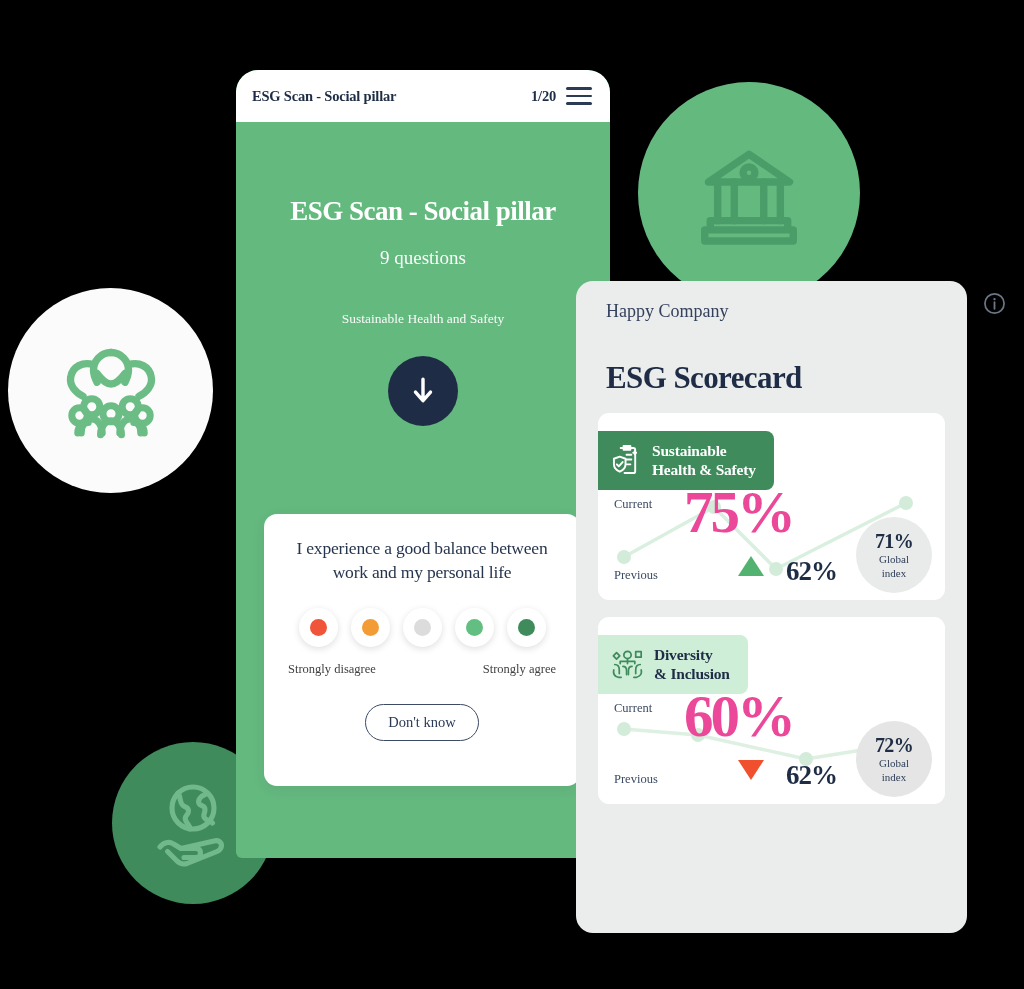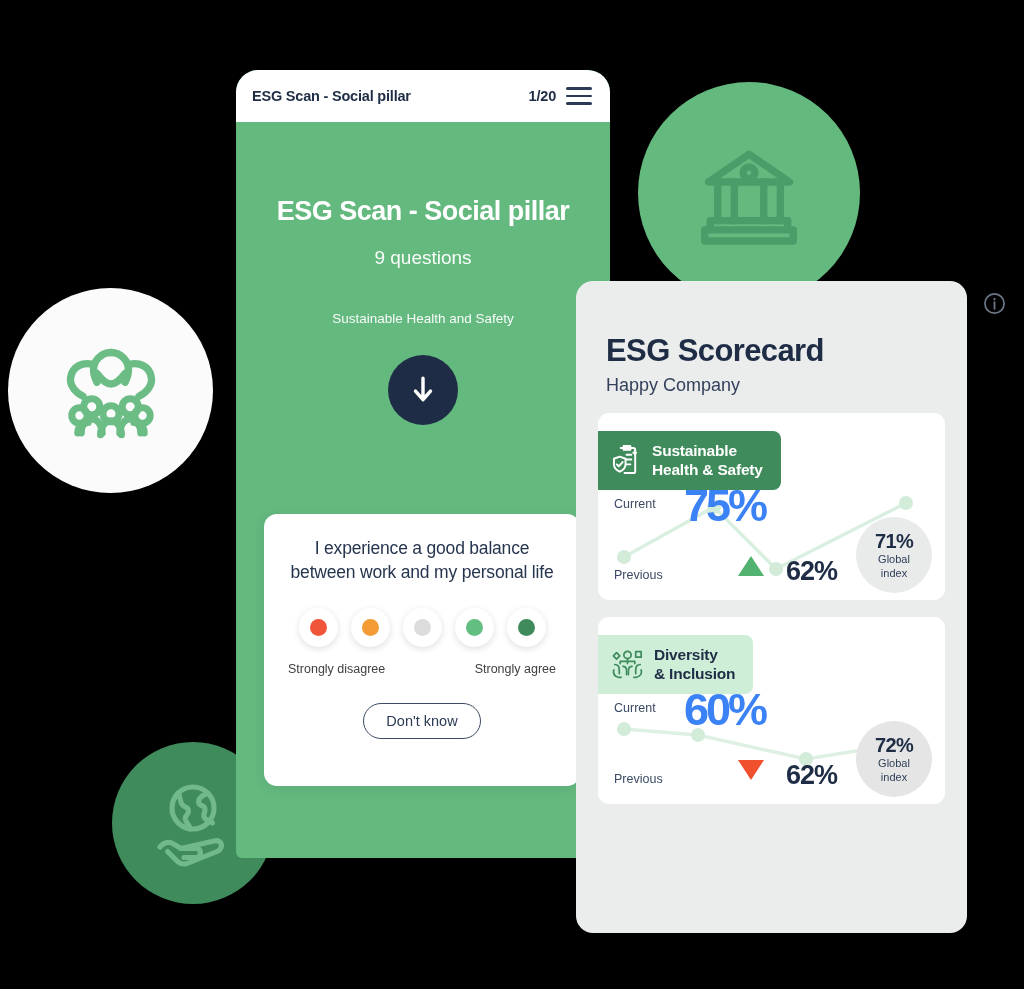--- a/index.html
+++ b/index.html
@@ -2,21 +2,21 @@
 <html><head>
 <meta charset="utf-8">
 <style>
   * { box-sizing: border-box; margin: 0; padding: 0; }
   html, body {
     width: 1024px; height: 989px;
     background: #000000;
     font-family: "Liberation Sans", sans-serif;
     overflow: hidden;
   }
-  .stage { position: relative; width: 1024px; height: 989px; }
+  .stage { position: relative; width: 1024px; height: 989px; font-family: Liberation Serif, serif; }
 
   
   .deco-circle { position: absolute; border-radius: 50%; display: flex;
                  align-items: center; justify-content: center; }
   #deco-social   { left: 8px;  top: 288px; width: 205px; height: 205px; background: #fafbfa; }
   #deco-gov      { left: 638px; top: 82px; width: 222px; height: 222px; background: #64b97f; }
   #deco-env      { left: 112px; top: 742px; width: 162px; height: 162px; background: #3f8b5b; }
 
   
   #phone {
@@ -81,22 +81,22 @@
                   border-radius: 0 8px 8px 0; }
   .badge-green { background: #3f8b5b; }
   .badge-pale  { background: #cfeed8; }
   .metric-badge-text { font-size: 15.5px; font-weight: 700; line-height: 1.2; letter-spacing: -0.2px; }
   .badge-green .metric-badge-text { color: #ffffff; }
   .badge-pale  .metric-badge-text { color: #1e2d45; }
 
   .label-current  { position: absolute; left: 16px; top: 84px; font-size: 12.5px; color: #3b4a63; }
   .label-previous { position: absolute; left: 16px; top: 155px; font-size: 12.5px; color: #3b4a63; }
   .spark { position: absolute; left: 8px; top: 70px; width: 330px; height: 100px; }
-  .metric-value { position: absolute; left: 86px; top: 70px; font-size: 45px;
-                  font-weight: 700; color: #3b82f6; letter-spacing: -3px; line-height: 1; }
+  .metric-value { position: absolute; left: 86px; top: 70px; font-size: 59px;
+                  font-weight: 700; color: #ec4899; letter-spacing: -3px; line-height: 1; }
   .metric-prev { position: absolute; left: 140px; top: 143px; display: flex;
                  gap: 22px; }
   .tri { width: 0; height: 0; }
   .tri-up   { border-left: 13px solid transparent; border-right: 13px solid transparent;
               border-bottom: 20px solid #52b26f; }
   .tri-down { border-left: 13px solid transparent; border-right: 13px solid transparent;
               border-top: 20px solid #f1502f; }
   .prev-val { font-size: 27px; font-weight: 700; color: #1e2d45; letter-spacing: -1px; }
   .global-circle { position: absolute; right: 13px; top: 104px; width: 76px; height: 76px;
                    border-radius: 50%; display: flex; flex-direction: column;
@@ -200,22 +200,22 @@
       </button>
     </div>
     <div id="likert-labels">
       <span class="likert-label">Strongly disagree</span>
       <span class="likert-label">Strongly agree</span>
     </div>
     <button id="dont-know">Don't know</button>
   </div>
 
   <div id="scorecard">
+    <div id="sc-company">Happy Company</div>
     <div id="sc-title">ESG Scorecard</div>
-    <div id="sc-company">Happy Company</div>
 
     <div class="metric-card">
       <div class="metric-badge badge-green">
         <svg width="29" height="33" viewBox="0 0 30 34">
           <g fill="none" stroke="#ffffff" stroke-width="2" stroke-linecap="round" stroke-linejoin="round">
             <path d="M9 4h13a2 2 0 012 2v22a2 2 0 01-2 2H13"></path>
             <path d="M12 2h7v4h-7z"></path>
             <path d="M15 11h5M15 16h5M15 21h4"></path>
             <path d="M22 9h3M23.5 7.5v3"></path>
             <path d="M8 13l6 2.2v5.6c0 4-3 6.4-6 7.8-3-1.4-6-3.8-6-7.8v-5.6z"></path>

